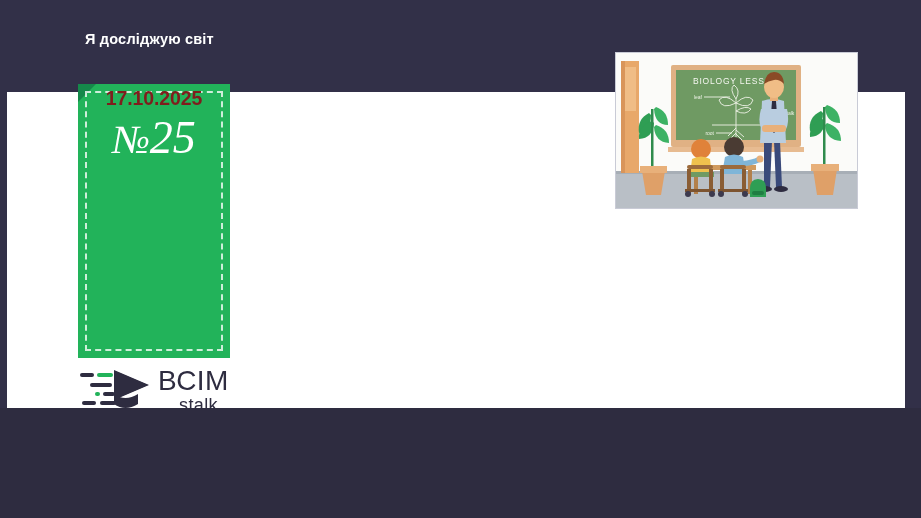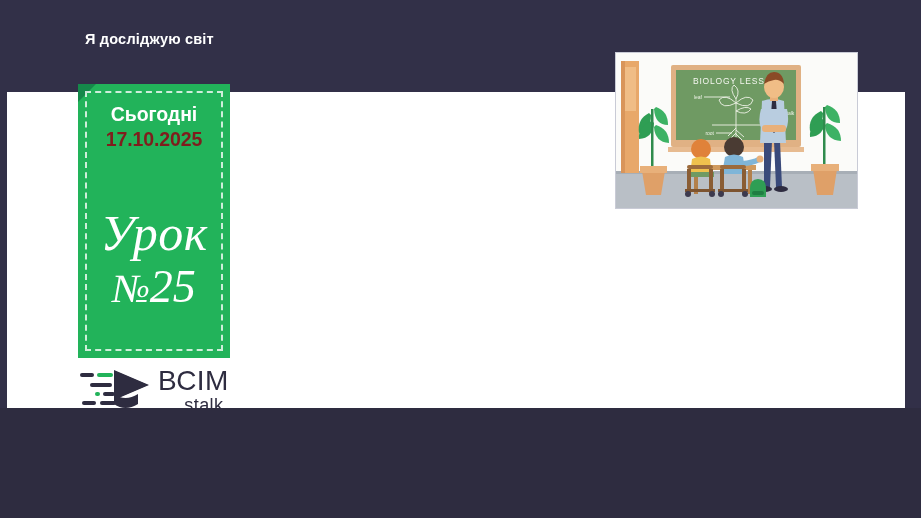--- a/index.html
+++ b/index.html
@@ -148,21 +148,20 @@
   .brand-mark {
     width: 78px;
     height: 48px;
     flex: 0 0 auto;
   }
   .brand-text {
     margin-left: 4px;
     display: flex;
     flex-direction: column;
     line-height: 1;
-    text-align: center;
   }
   .brand-name {
     color: #2e2c40;
     font-size: 28px;
     font-weight: normal;
     letter-spacing: 0.4px;
   }
   .brand-sub {
     color: #2e2c40;
     font-size: 18px;
@@ -209,23 +208,21 @@
   <div class="top-band"></div>
 
   <div class="white-panel"></div>
 
   <div class="header-caption">Я досліджую світ</div>
 
   <div class="lesson-card">
     <div class="lesson-card-fold"></div>
     <div class="lesson-card-dash"></div>
     <div class="lesson-card-inner">
-      <div class="today-label">Сьогодні</div>
       <div class="today-date">17.10.2025</div>
-      <div class="lesson-word">Урок</div>
       <div class="lesson-number">
         <span class="num-sign">№</span><span>25</span>
       </div>
     </div>
   </div>
 
   <div class="brand-logo">
     <svg class="brand-mark" viewBox="0 0 78 48">
 
       <rect x="4" y="7" width="14" height="4" rx="2" fill="#2e2c40"></rect>

